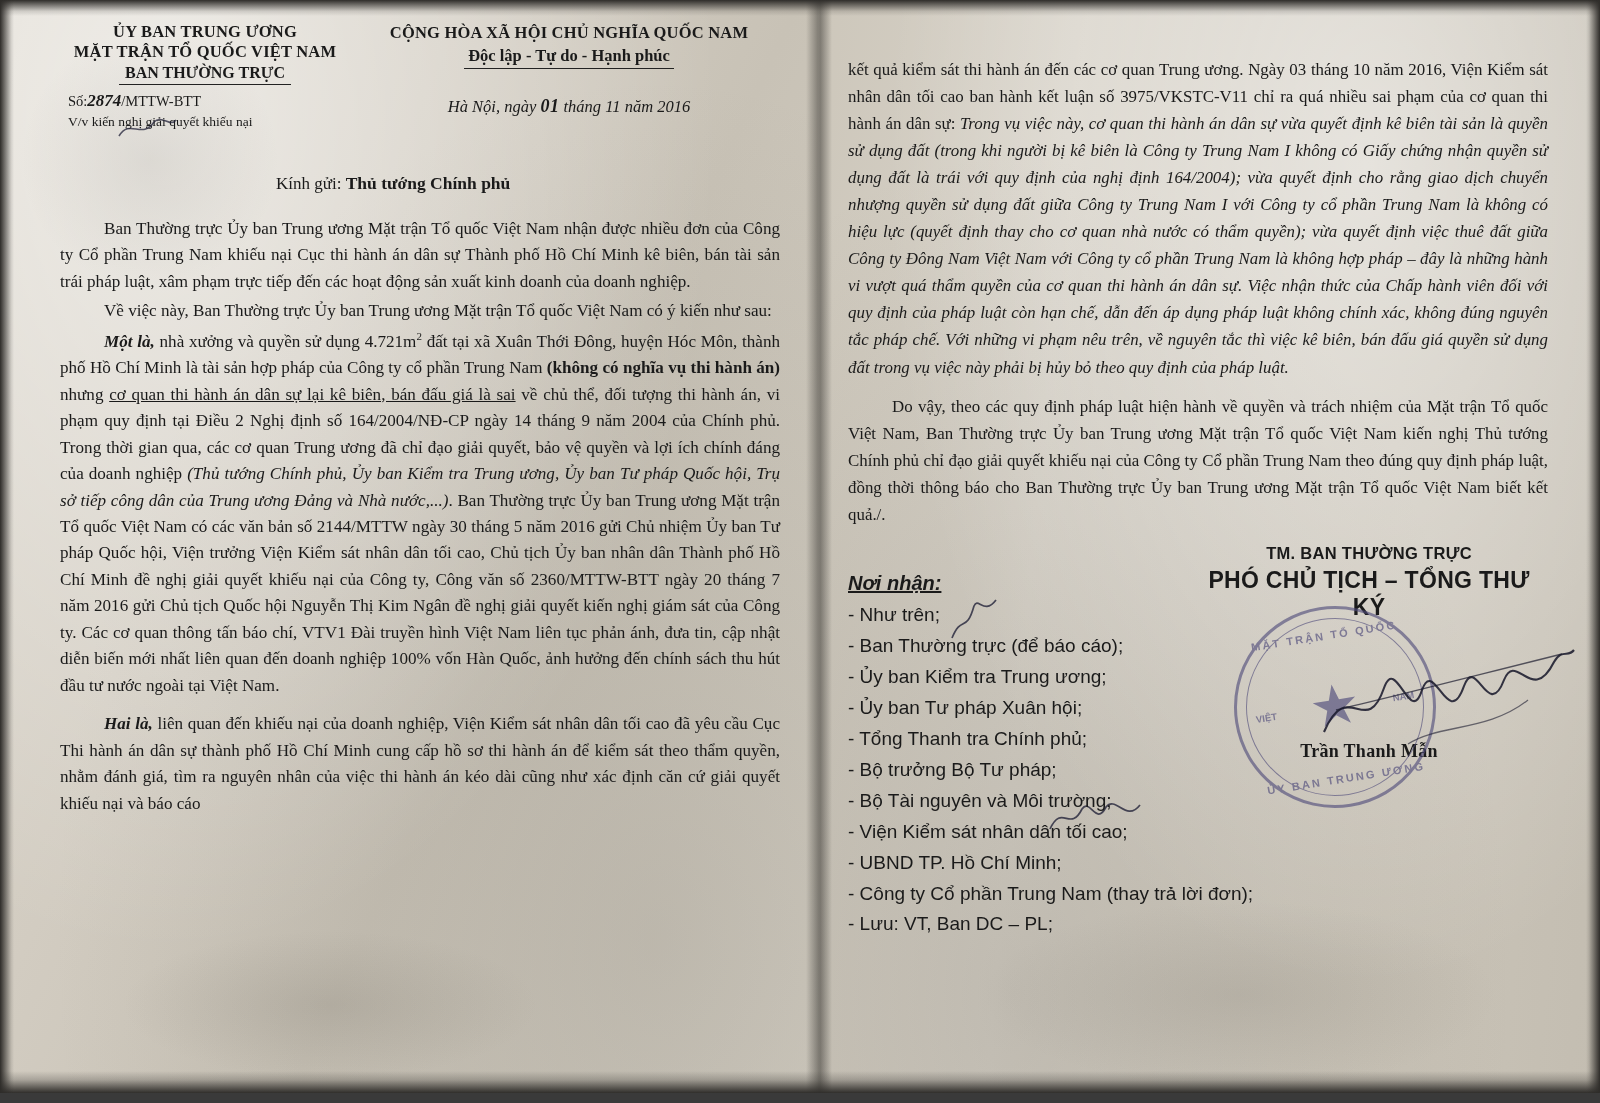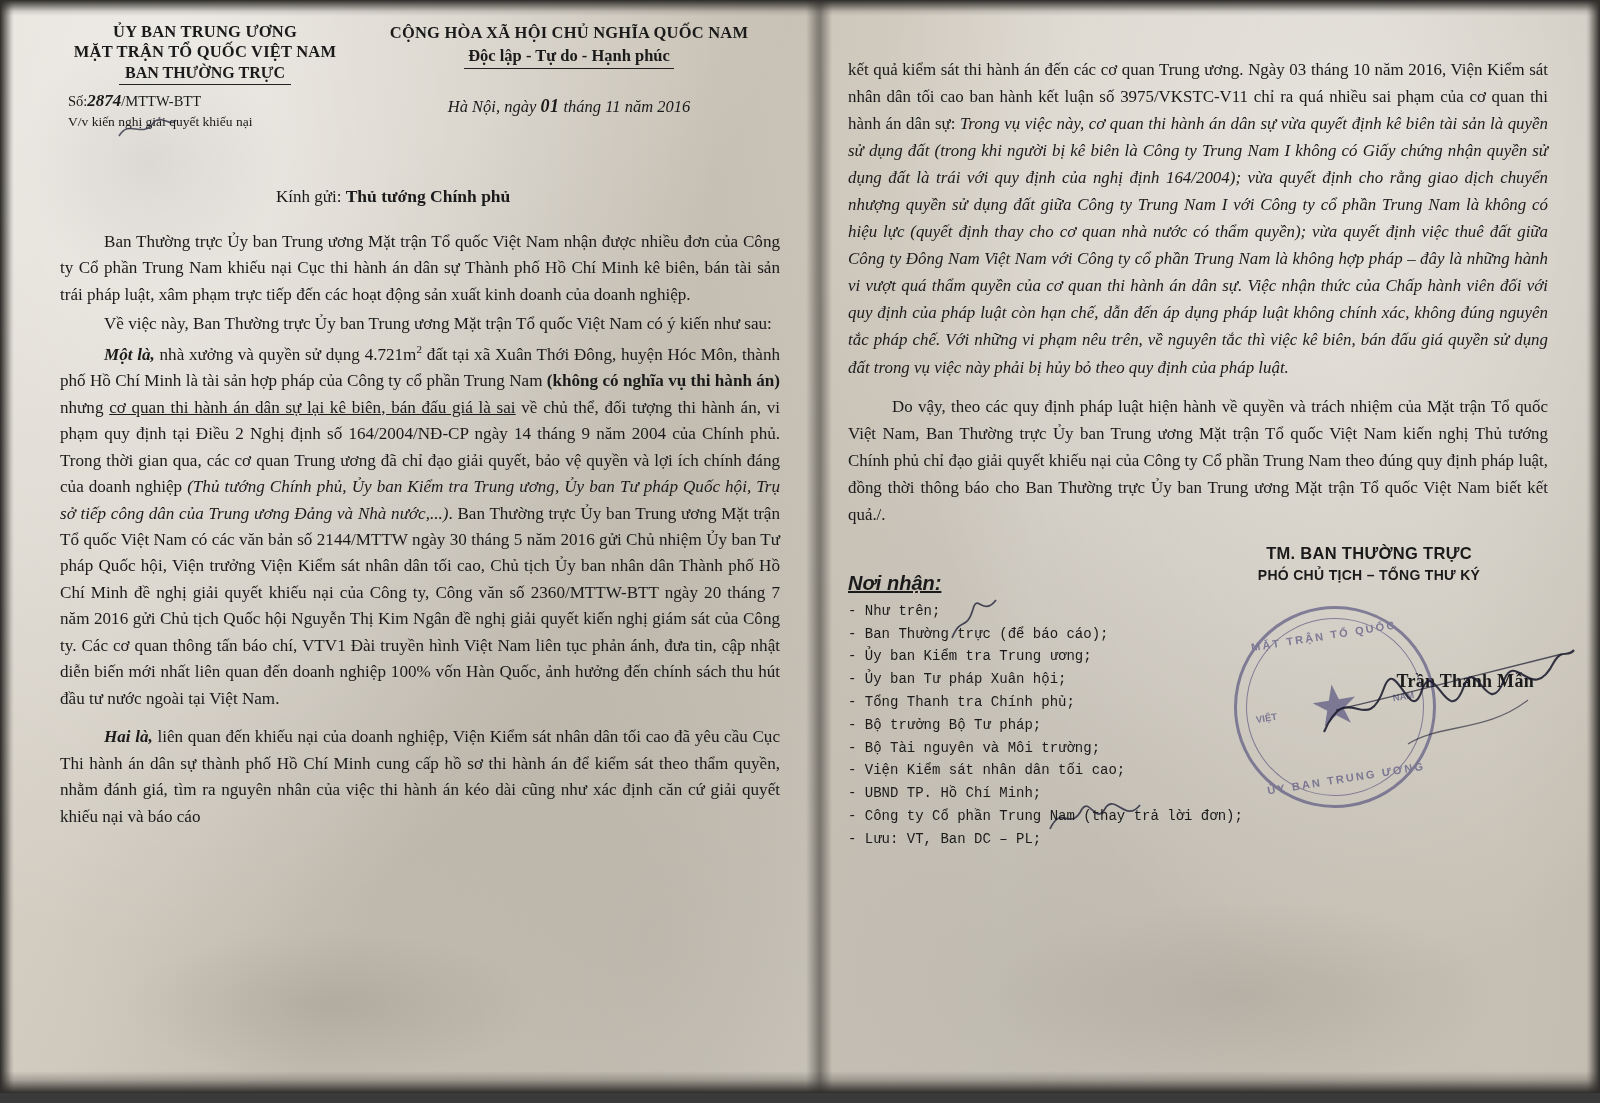--- a/index.html
+++ b/index.html
@@ -75,21 +75,21 @@
     text-align: center;
     font-size: 16.5px;
     line-height: 1.3;
     padding-left: 8px;
   }
   .nation-line1 { font-weight: bold; letter-spacing: .2px; }
   .nation-line2 { font-weight: bold; display:inline-block; border-bottom: 1.6px solid #222; padding: 0 4px 1px; margin-top: 2px;}
   .place-date { margin-top: 26px; font-style: italic; font-size: 16.5px; text-align: center; }
   .hand-date { font-style: italic; font-weight: bold; font-size: 18px; letter-spacing: .5px;}
 
-  .to-line { margin-top: 56px; margin-left: 216px; font-size: 17px; }
+  .to-line { margin-top: 43px; margin-left: 216px; font-size: 17px; }
   .to-line b { font-size: 17.5px; }
 
   .body-text {
     margin-top: 22px;
     font-size: 17.1px;
     line-height: 1.55;
     text-align: justify;
   }
   .body-text p { margin: 0 0 3px 0; text-indent: 44px; }
   .body-text p.noind { text-indent: 0; }
@@ -100,27 +100,27 @@
 
   
   #right-col .body-text { font-size: 16.9px; line-height: 1.6; }
   .ital-block { font-style: italic; }
 
   .sign-area { margin-top: 16px; position: relative; height: 300px; }
   .sign-right {
     position: absolute; right: 14px; top: 0; width: 330px; text-align: center;
   }
   .sign-right .l1 { font-family: "Liberation Sans", sans-serif; font-size: 16.5px; font-weight: bold; letter-spacing:.3px;}
-  .sign-right .l2 { font-family: "Liberation Sans", sans-serif; font-size: 14px; font-weight: bold; margin-top: 4px; letter-spacing:.3px;}
-  .sign-right .name { font-family: "Liberation Serif", serif; font-size: 18px; font-weight: bold; margin-top: 88px; letter-spacing:.3px;text-align:right;}
+  .sign-right .l2 { font-family: "Liberation Sans", sans-serif; font-size: 23px; font-weight: bold; margin-top: 4px; letter-spacing:.3px;}
+  .sign-right .name { font-family: "Liberation Serif", serif; font-size: 18px; font-weight: bold; margin-top: 120px; letter-spacing:.3px;}
 
   .recipients { position: absolute; left: 0; top: 28px; width: 380px; }
   .recipients .title { font-family: "Liberation Sans", sans-serif; font-size: 20px; font-weight: bold; font-style: italic; text-decoration: underline; }
   .recipients ul { list-style: none; margin: 5px 0 0 0; padding: 0; }
-  .recipients li { font-family: Liberation Mono, monospace; font-size: 14px; line-height: 1.63; white-space: nowrap; }
+  .recipients li { font-family: Liberation Sans, sans-serif; font-size: 19px; line-height: 1.63; white-space: nowrap; }
 
   
   .stamp {
     position: absolute;
     left: 386px; top: 62px;
     width: 196px; height: 196px;
     border: 3px solid #4f4b7a;
     border-radius: 50%;
     opacity: .62;
     transform: rotate(-9deg);

